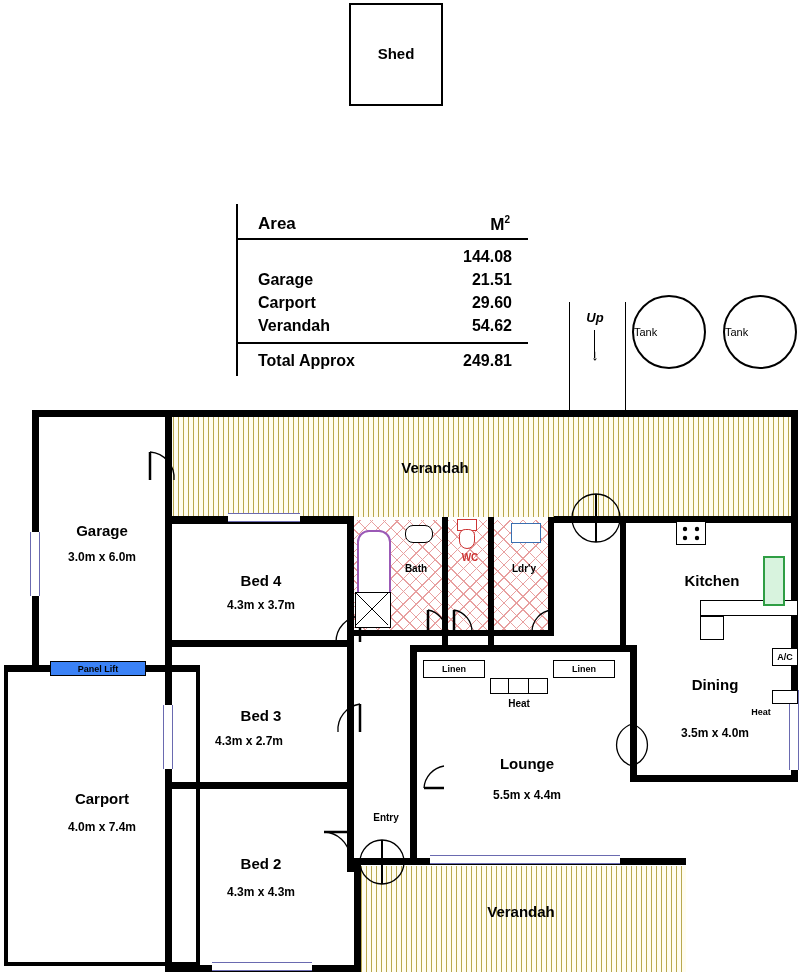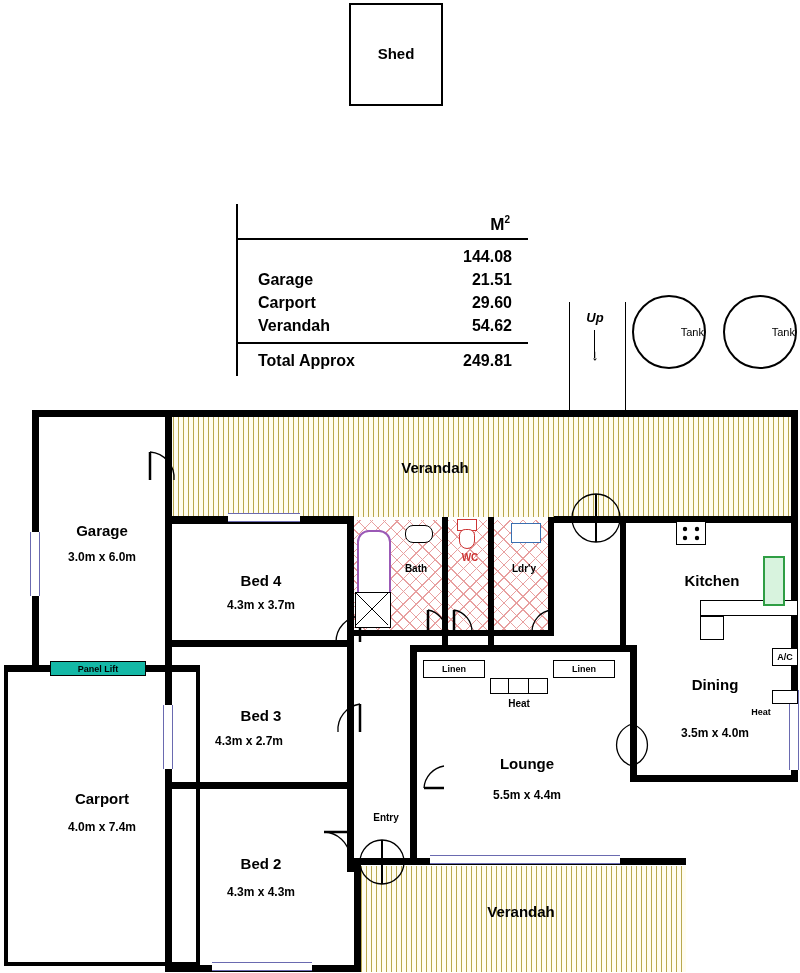--- a/index.html
+++ b/index.html
@@ -92,21 +92,21 @@
   .tank {
     position: absolute;
     width: 74px; height: 74px;
     border: 2px solid #000;
     border-radius: 50%;
     box-sizing: border-box;
     background: #fff;
   }
   .tank span {
     display: block;
-    text-align: right;
+    text-align: left;
     font-size: 11px;
     margin-top: 29px;
   }
 
   
   .verandah-hatch {
     position: absolute;
     background-color: #fffdf0;
     background-image: repeating-linear-gradient(90deg,
         #b9a84e 0px, #b9a84e 1px, transparent 1px, transparent 5px);
@@ -146,21 +146,21 @@
     font-size: 13px;
     font-weight: bold;
     text-align: center;
     font-style: italic;
   }
   .arrow-line { position: absolute; background: #000; }
 
   .panel-lift {
     position: absolute;
     border: 1px solid #000;
-    background: #14b8a6;
+    background: #3b82f6;
     font-size: 9px;
     font-weight: bold;
     text-align: center;
     box-sizing: border-box;
   }
   .cab {
     position: absolute;
     border: 1px solid #000;
     background: #fff;
     box-sizing: border-box;
@@ -181,20 +181,21 @@
 <div id="plan">
 
   <div class="box-outline" id="shed"></div>
   <div class="label" id="shed-label">Shed</div>
 
   <div id="area-table">
     <div class="vrule"></div>
     <div class="hrule" style="top:34px;"></div>
     <div class="hrule" style="top:138px;"></div>
 
+    <div class="row hdr" style="top:10px;">Area</div>
     <div class="val hdr" style="top:10px; right:18px;">
       <span>M</span><span class="sup">2</span>
     </div>
 
     <div class="val" style="top:44px;">144.08</div>
 
     <div class="row" style="top:67px;">Garage</div>
     <div class="val" style="top:67px;margin-left:43px;">21.51</div>
 
     <div class="row" style="top:90px;">Carport</div>

